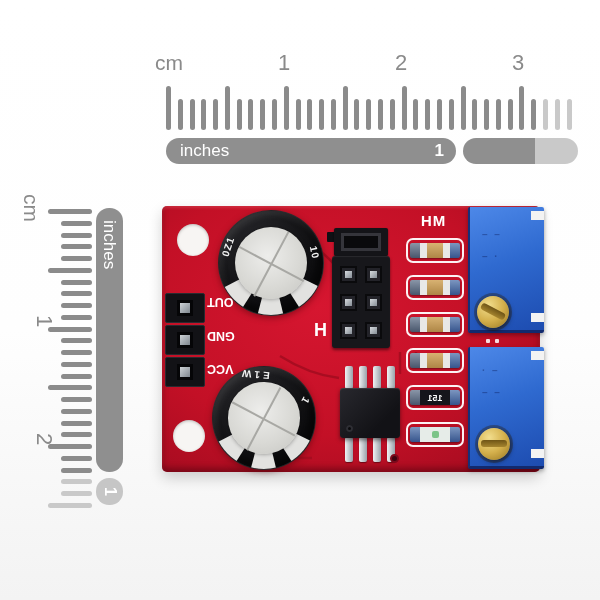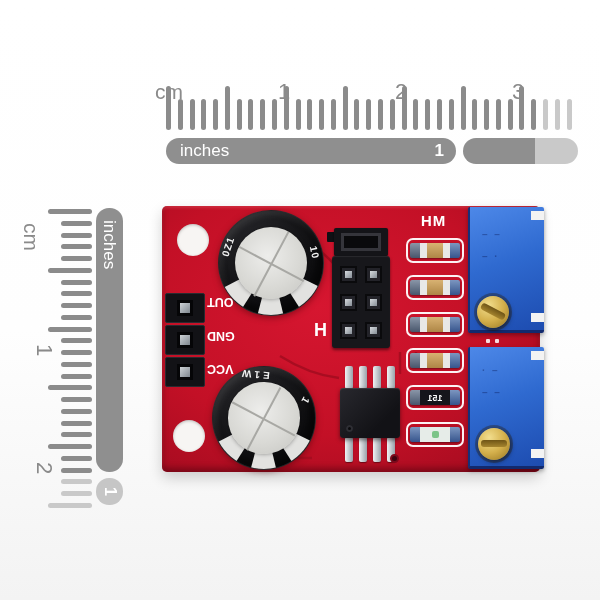--- a/index.html
+++ b/index.html
@@ -7,21 +7,21 @@
     width:600px;height:600px;
     font-family:"Liberation Sans", sans-serif;
     background:#ffffff;
     overflow:hidden;
   }
   #stage{
     position:relative;width:600px;height:600px;
     background:linear-gradient(180deg,#ffffff 0%,#fefefe 55%,#f3f3f3 100%);
   }
   
-  .gray-text{color:#8a8a8a;margin-top:29px;}
+  .gray-text{color:#8a8a8a;}
   #cm-label-h{position:absolute;left:155px;top:51px;font-size:21px;}
   .hnum{position:absolute;top:50px;font-size:22px;}
   #hnum1{left:278px;} #hnum2{left:395px;} #hnum3{left:512px;}
   #h-ticks{position:absolute;left:166px;top:86px;width:420px;height:44px;}
   .htick{position:absolute;bottom:0;width:5px;height:31px;border-radius:3px;background:#8b8b8b;}
   .htick.tall{height:44px;}
   .htick.light{background:#c9c9c9;}
   #inches-bar-h{
     position:absolute;left:166px;top:138px;width:290px;height:26px;border-radius:13px;
     background:#8f8f8f;display:flex;align-items:center;justify-content:space-between;

